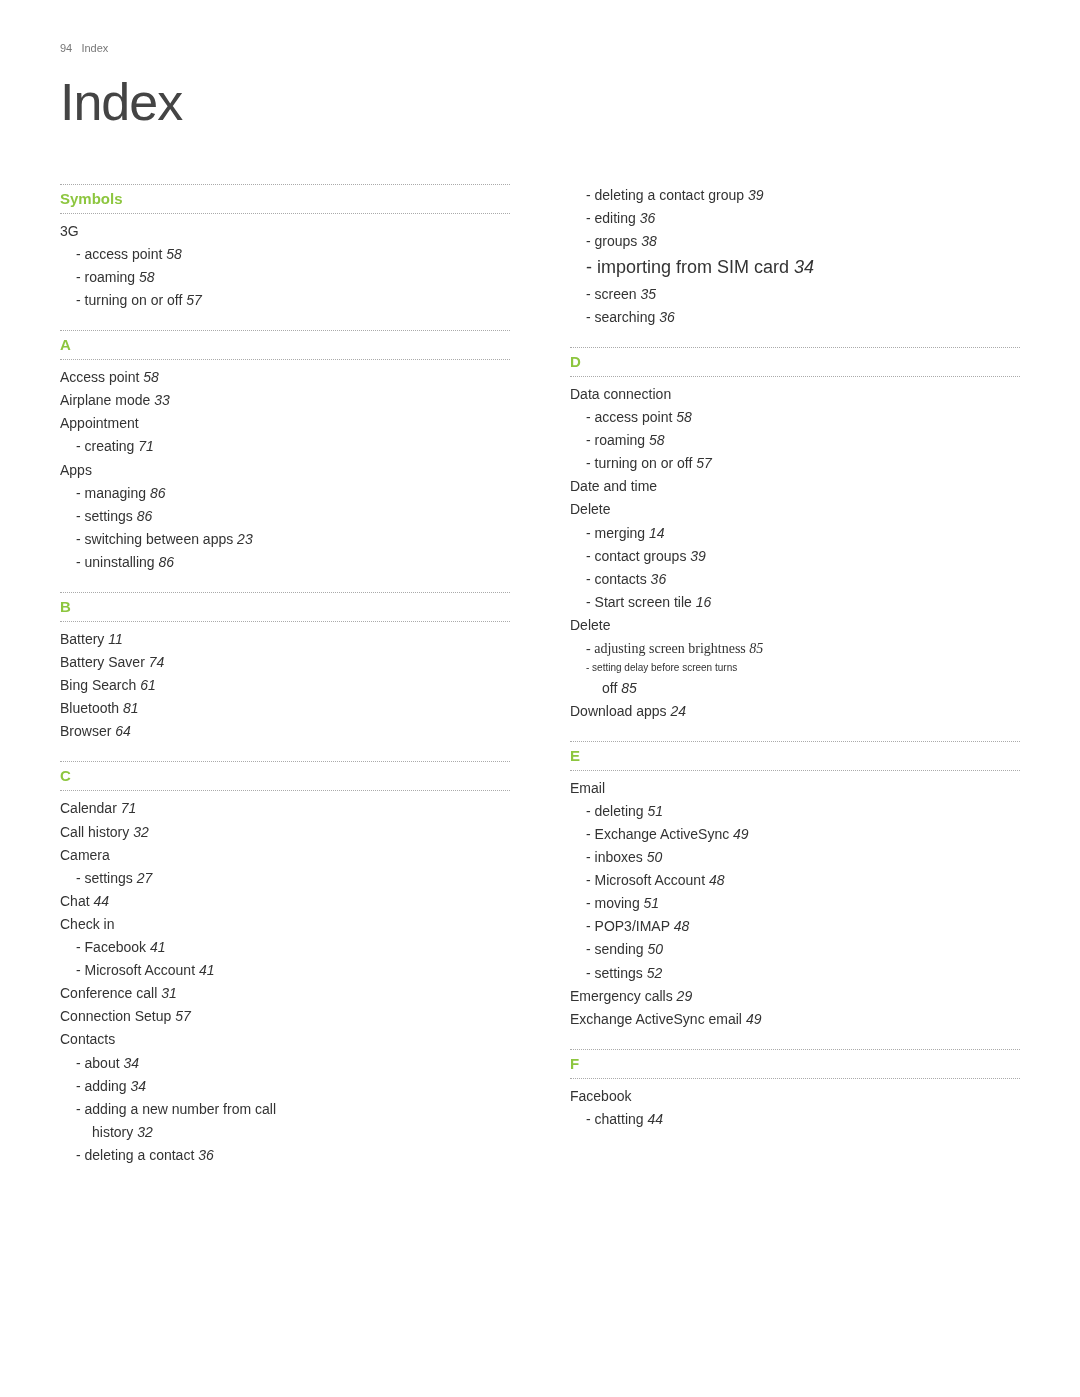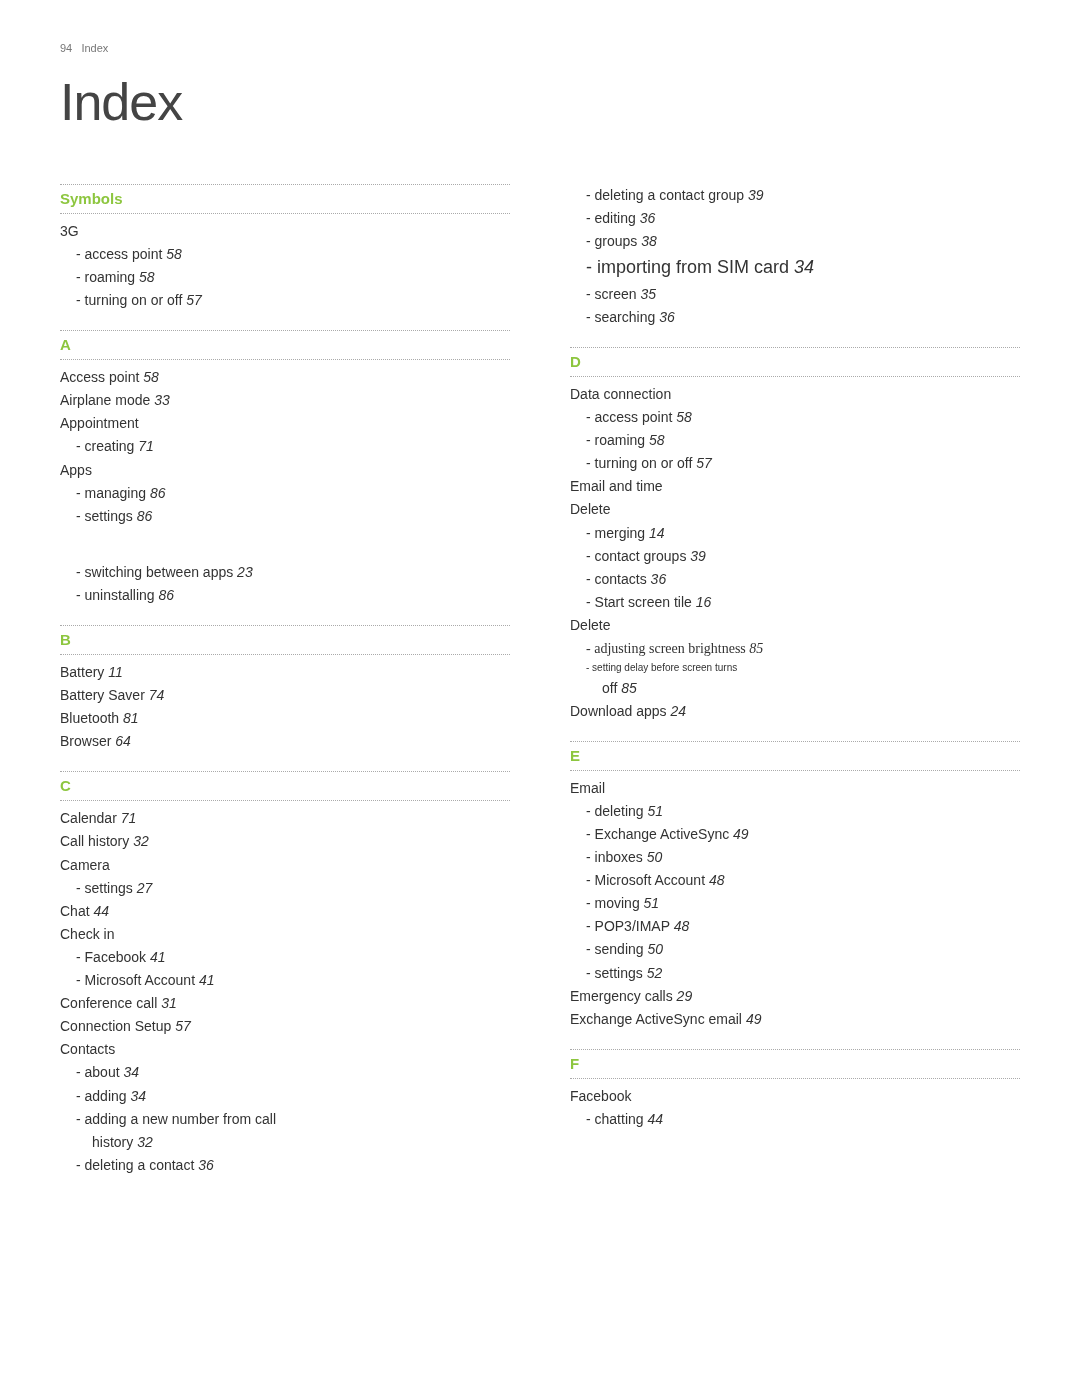--- a/index.html
+++ b/index.html
@@ -72,27 +72,28 @@
       </div>
       <div class="section">
         <div class="section-divider"><span class="section-letter-label">A</span></div>
         <div style="padding-left: 0px; font-size: 14px; line-height: 1.65;"><span>Access point</span>  <span style="font-style: italic;">58</span></div>
         <div style="padding-left: 0px; font-size: 14px; line-height: 1.65;"><span>Airplane mode</span>  <span style="font-style: italic;">33</span></div>
         <div style="padding-left: 0px; font-size: 14px; line-height: 1.65;"><span>Appointment</span></div>
         <div style="padding-left: 16px; font-size: 14px; line-height: 1.65;"><span>- creating</span>  <span style="font-style: italic;">71</span></div>
         <div style="padding-left: 0px; font-size: 14px; line-height: 1.65;"><span>Apps</span></div>
         <div style="padding-left: 16px; font-size: 14px; line-height: 1.65;"><span>- managing</span>  <span style="font-style: italic;">86</span></div>
         <div style="padding-left: 16px; font-size: 14px; line-height: 1.65;"><span>- settings</span>  <span style="font-style: italic;">86</span></div>
-        <div style="padding-left: 16px; font-size: 14px; line-height: 1.65; margin-top: 33px;"><span>- switching between apps</span>  <span style="font-style: italic;">23</span></div>
+        <div style="padding-left: 16px; font-size: 14px; line-height: 1.65;"><span>- switching between apps</span>  <span style="font-style: italic;">23</span></div>
         <div style="padding-left: 16px; font-size: 14px; line-height: 1.65;"><span>- uninstalling</span>  <span style="font-style: italic;">86</span></div>
       </div>
       <div class="section">
         <div class="section-divider"><span class="section-letter-label">B</span></div>
         <div style="padding-left: 0px; font-size: 14px; line-height: 1.65;"><span>Battery</span>  <span style="font-style: italic;">11</span></div>
         <div style="padding-left: 0px; font-size: 14px; line-height: 1.65;"><span>Battery Saver</span>  <span style="font-style: italic;">74</span></div>
+        <div style="padding-left: 0px; font-size: 14px; line-height: 1.65;"><span>Bing Search</span>  <span style="font-style: italic;">61</span></div>
         <div style="padding-left: 0px; font-size: 14px; line-height: 1.65;"><span>Bluetooth</span>  <span style="font-style: italic;">81</span></div>
         <div style="padding-left: 0px; font-size: 14px; line-height: 1.65;"><span>Browser</span>  <span style="font-style: italic;">64</span></div>
       </div>
       <div class="section">
         <div class="section-divider"><span class="section-letter-label">C</span></div>
         <div style="padding-left: 0px; font-size: 14px; line-height: 1.65;"><span>Calendar</span>  <span style="font-style: italic;">71</span></div>
         <div style="padding-left: 0px; font-size: 14px; line-height: 1.65;"><span>Call history</span>  <span style="font-style: italic;">32</span></div>
         <div style="padding-left: 0px; font-size: 14px; line-height: 1.65;"><span>Camera</span></div>
         <div style="padding-left: 16px; font-size: 14px; line-height: 1.65;"><span>- settings</span>  <span style="font-style: italic;">27</span></div>
         <div style="padding-left: 0px; font-size: 14px; line-height: 1.65;"><span>Chat</span>  <span style="font-style: italic;">44</span></div>
@@ -117,21 +118,21 @@
         <div style="padding-left: 16px; font-size: 18px; line-height: 1.65;"><span>- importing from SIM card</span>  <span style="font-style: italic;">34</span></div>
         <div style="padding-left: 16px; font-size: 14px; line-height: 1.65;"><span>- screen</span>  <span style="font-style: italic;">35</span></div>
         <div style="padding-left: 16px; font-size: 14px; line-height: 1.65;"><span>- searching</span>  <span style="font-style: italic;">36</span></div>
       </div>
       <div class="section">
         <div class="section-divider"><span class="section-letter-label">D</span></div>
         <div style="padding-left: 0px; font-size: 14px; line-height: 1.65;"><span>Data connection</span></div>
         <div style="padding-left: 16px; font-size: 14px; line-height: 1.65;"><span>- access point</span>  <span style="font-style: italic;">58</span></div>
         <div style="padding-left: 16px; font-size: 14px; line-height: 1.65;"><span>- roaming</span>  <span style="font-style: italic;">58</span></div>
         <div style="padding-left: 16px; font-size: 14px; line-height: 1.65;"><span>- turning on or off</span>  <span style="font-style: italic;">57</span></div>
-        <div style="padding-left: 0px; font-size: 14px; line-height: 1.65;"><span>Email and time</span></div>
+        <div style="padding-left: 0px; font-size: 14px; line-height: 1.65;"><span>Date and time</span></div>
         <div style="padding-left: 0px; font-size: 14px; line-height: 1.65;"><span>Delete</span></div>
         <div style="padding-left: 16px; font-size: 14px; line-height: 1.65;"><span>- merging</span>  <span style="font-style: italic;">14</span></div>
         <div style="padding-left: 16px; font-size: 14px; line-height: 1.65;"><span>- contact groups</span>  <span style="font-style: italic;">39</span></div>
         <div style="padding-left: 16px; font-size: 14px; line-height: 1.65;"><span>- contacts</span>  <span style="font-style: italic;">36</span></div>
         <div style="padding-left: 16px; font-size: 14px; line-height: 1.65;"><span>- Start screen tile</span>  <span style="font-style: italic;">16</span></div>
         <div style="padding-left: 0px; font-size: 14px; line-height: 1.65;"><span>Delete</span></div>
         <div style="padding-left: 16px; font-size: 14px; line-height: 1.65; font-family: Liberation Serif, serif;"><span>- adjusting screen brightness</span>  <span style="font-style: italic;">85</span></div>
         <div style="padding-left: 16px; font-size: 10px; line-height: 1.65;"><span>- setting delay before screen turns</span></div>
         <div style="padding-left: 32px; font-size: 14px; line-height: 1.65;"><span>off</span>  <span style="font-style: italic;">85</span></div>
         <div style="padding-left: 0px; font-size: 14px; line-height: 1.65;"><span>Download apps</span>  <span style="font-style: italic;">24</span></div>

